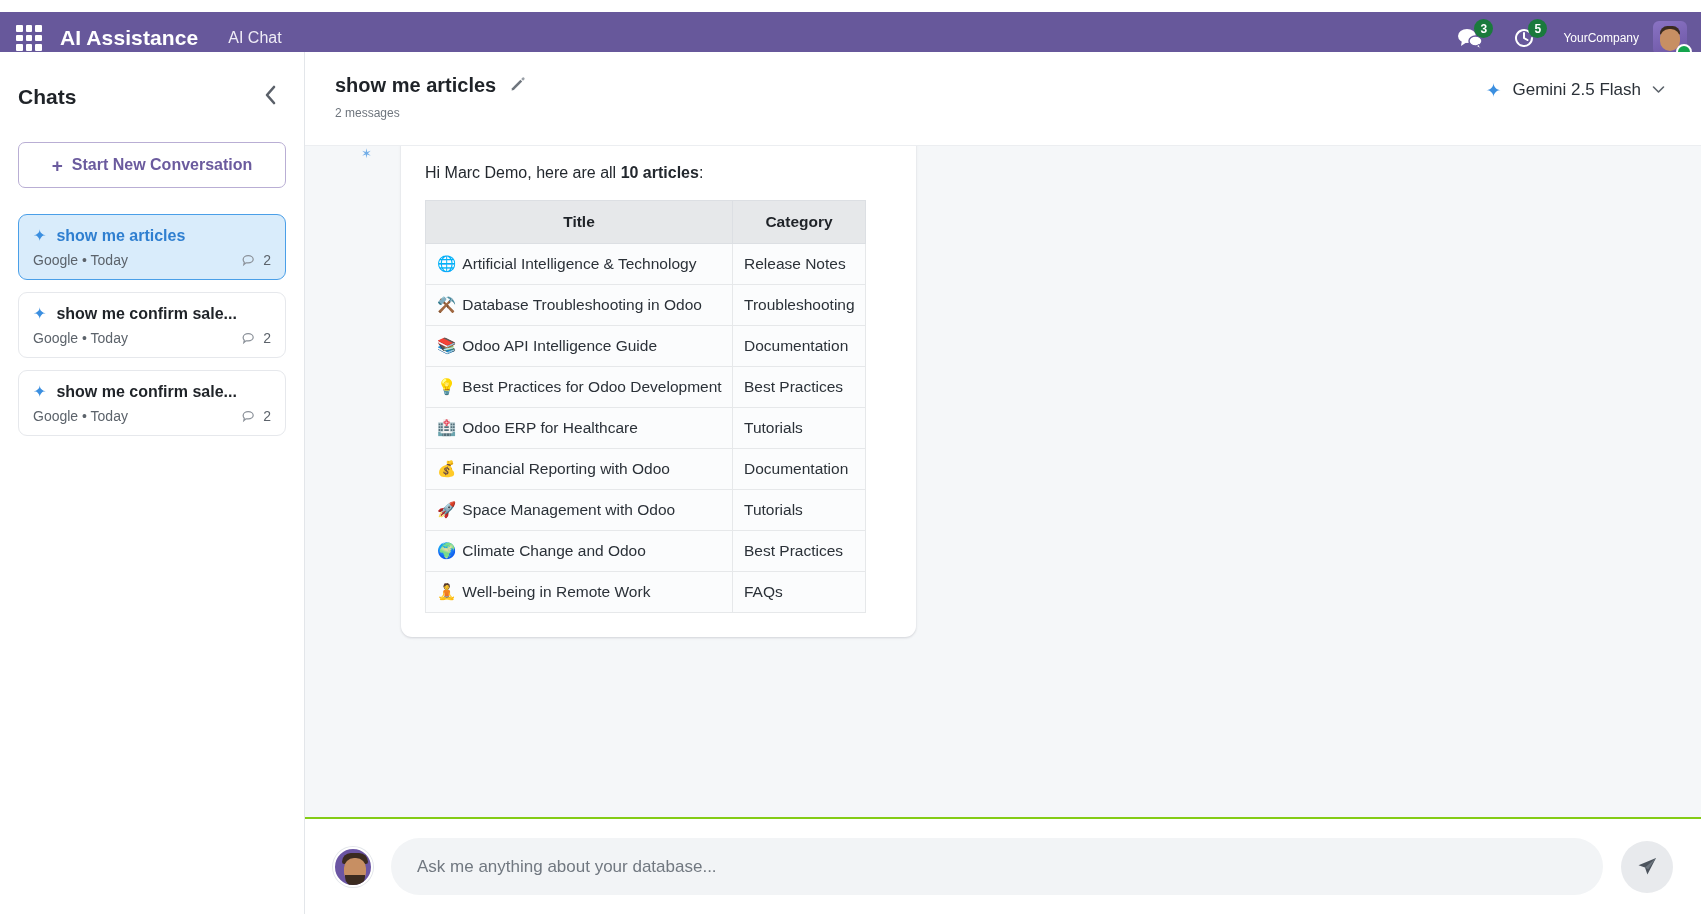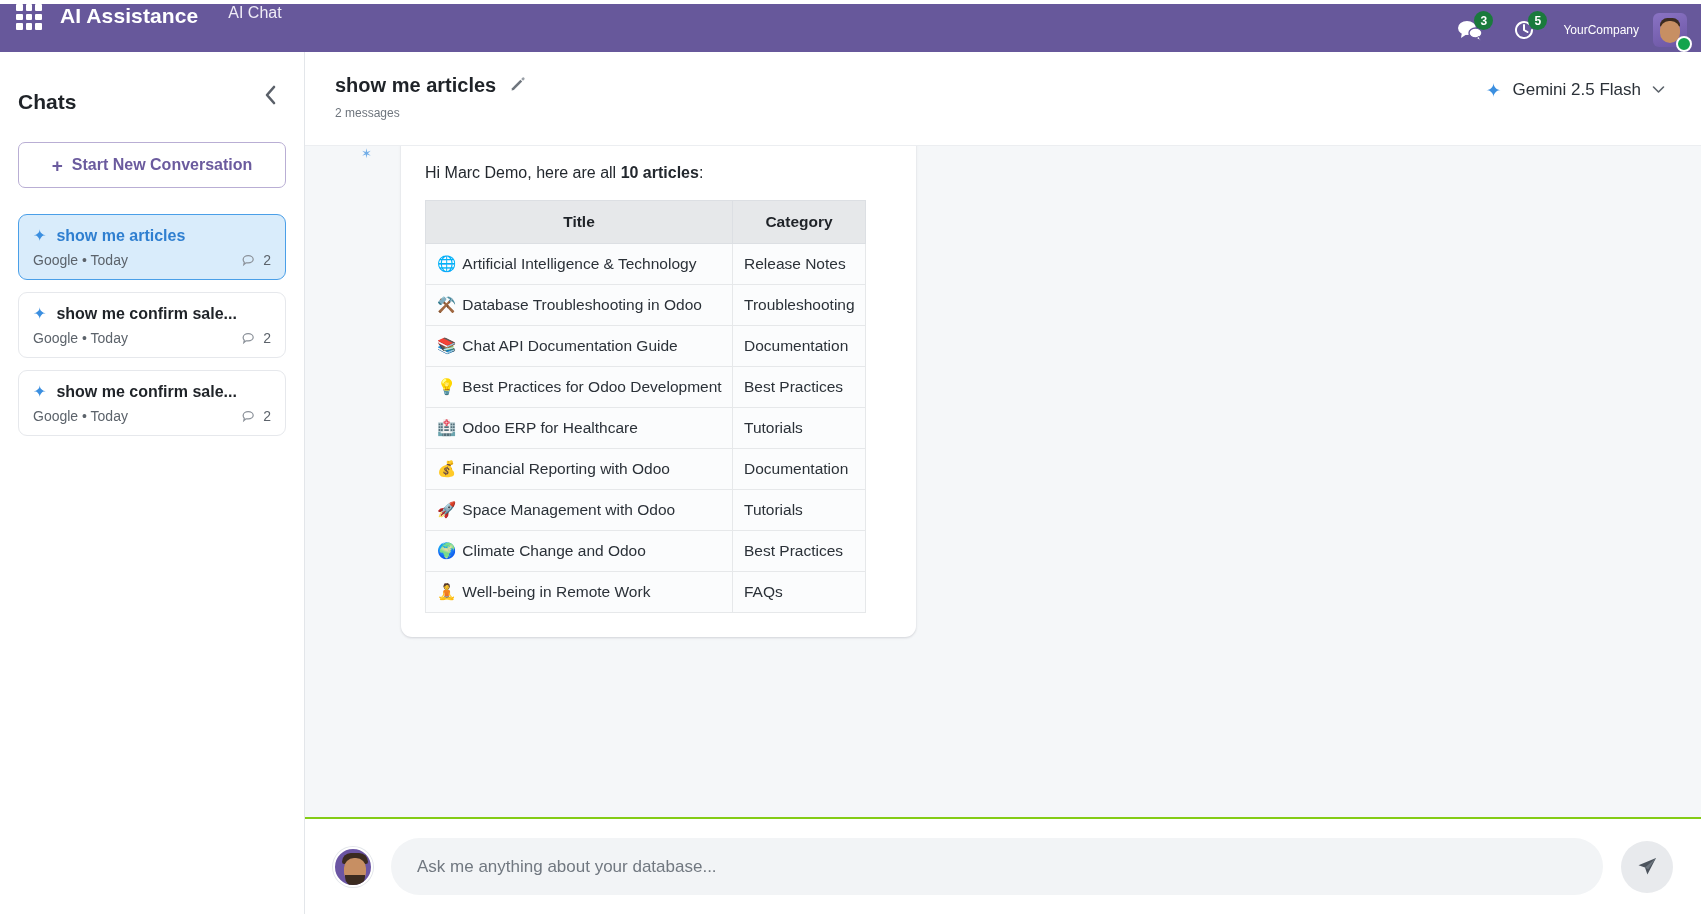--- a/index.html
+++ b/index.html
@@ -5,23 +5,23 @@
   * { box-sizing: border-box; margin: 0; padding: 0; }
   html, body {
     width: 1701px; height: 914px;
     font-family: "Liberation Sans", "DejaVu Sans", sans-serif;
     background: #ffffff;
     overflow: hidden;
   }
 
   
   .topbar {
-    position: absolute; top: 4px; left: 0; width: 1701px; height: 52px;
+    position: absolute; top: 12px; left: 0; width: 1701px; height: 52px;
     background: #67589b;
-    display: flex; align-items: flex-start;
+    display: flex; align-items: center;
     color: #ffffff;
   }
   .apps-grid {
     margin-left: 16px; width: 26px; height: 26px;
     display: grid; grid-template-columns: repeat(3, 1fr); grid-template-rows: repeat(3, 1fr);
     gap: 3px; cursor: pointer;
   }
   .apps-grid i { background: #ffffff; border-radius: 1px; display: block; }
   .brand {
     margin-left: 18px; font-size: 21px; font-weight: 700; letter-spacing: .1px;
@@ -71,21 +71,21 @@
   
   .body-wrap { position: absolute; top: 52px; left: 0; width: 1701px; height: 862px; display: flex; }
 
   
   .sidebar {
     width: 305px; height: 862px; background: #ffffff;
     border-right: 1px solid #e3e6ea;
     padding: 0 18px; flex: none; position: relative;
   }
   .sidebar-head {
-    display: flex; align-items: flex-end; justify-content: space-between;
+    display: flex; align-items: center; justify-content: space-between;
     padding: 28px 2px 0 0;
   }
   .sidebar-title { font-size: 21px; font-weight: 700; color: #1f2328; }
   .collapse-btn {
     cursor: pointer; color: #5a6069; font-size: 22px; line-height: 1;
     padding: 4px 6px;
   }
   .new-conv {
     margin-top: 28px; height: 46px; width: 100%;
     border: 1px solid #b9aed4; border-radius: 7px; background: #fff;
@@ -368,21 +368,21 @@
           <tbody>
             <tr>
               <td><span class="row-emoji">🌐</span><span>Artificial Intelligence &amp; Technology</span></td>
               <td>Release Notes</td>
             </tr>
             <tr>
               <td><span class="row-emoji">⚒️</span><span>Database Troubleshooting in Odoo</span></td>
               <td>Troubleshooting</td>
             </tr>
             <tr>
-              <td><span class="row-emoji">📚</span><span>Chat API Documentation Guide</span></td>
+              <td><span class="row-emoji">📚</span><span>Odoo API Intelligence Guide</span></td>
               <td>Documentation</td>
             </tr>
             <tr>
               <td><span class="row-emoji">💡</span><span>Best Practices for Odoo Development</span></td>
               <td>Best Practices</td>
             </tr>
             <tr>
               <td><span class="row-emoji">🏥</span><span>Odoo ERP for Healthcare</span></td>
               <td>Tutorials</td>
             </tr>

